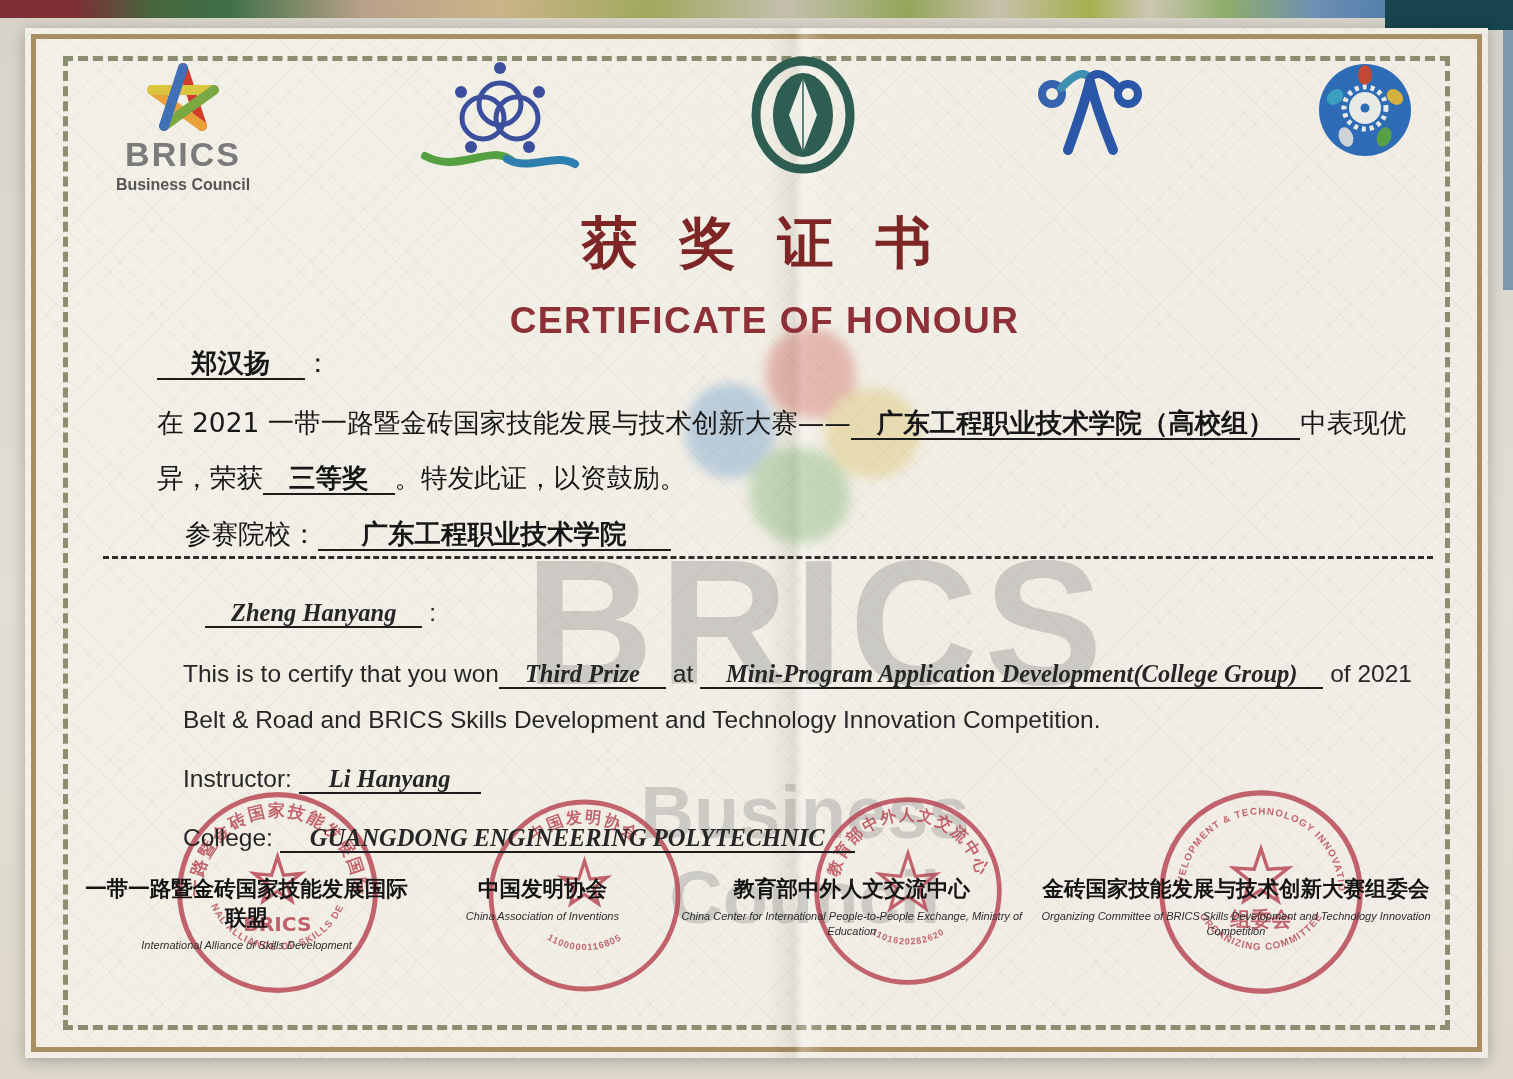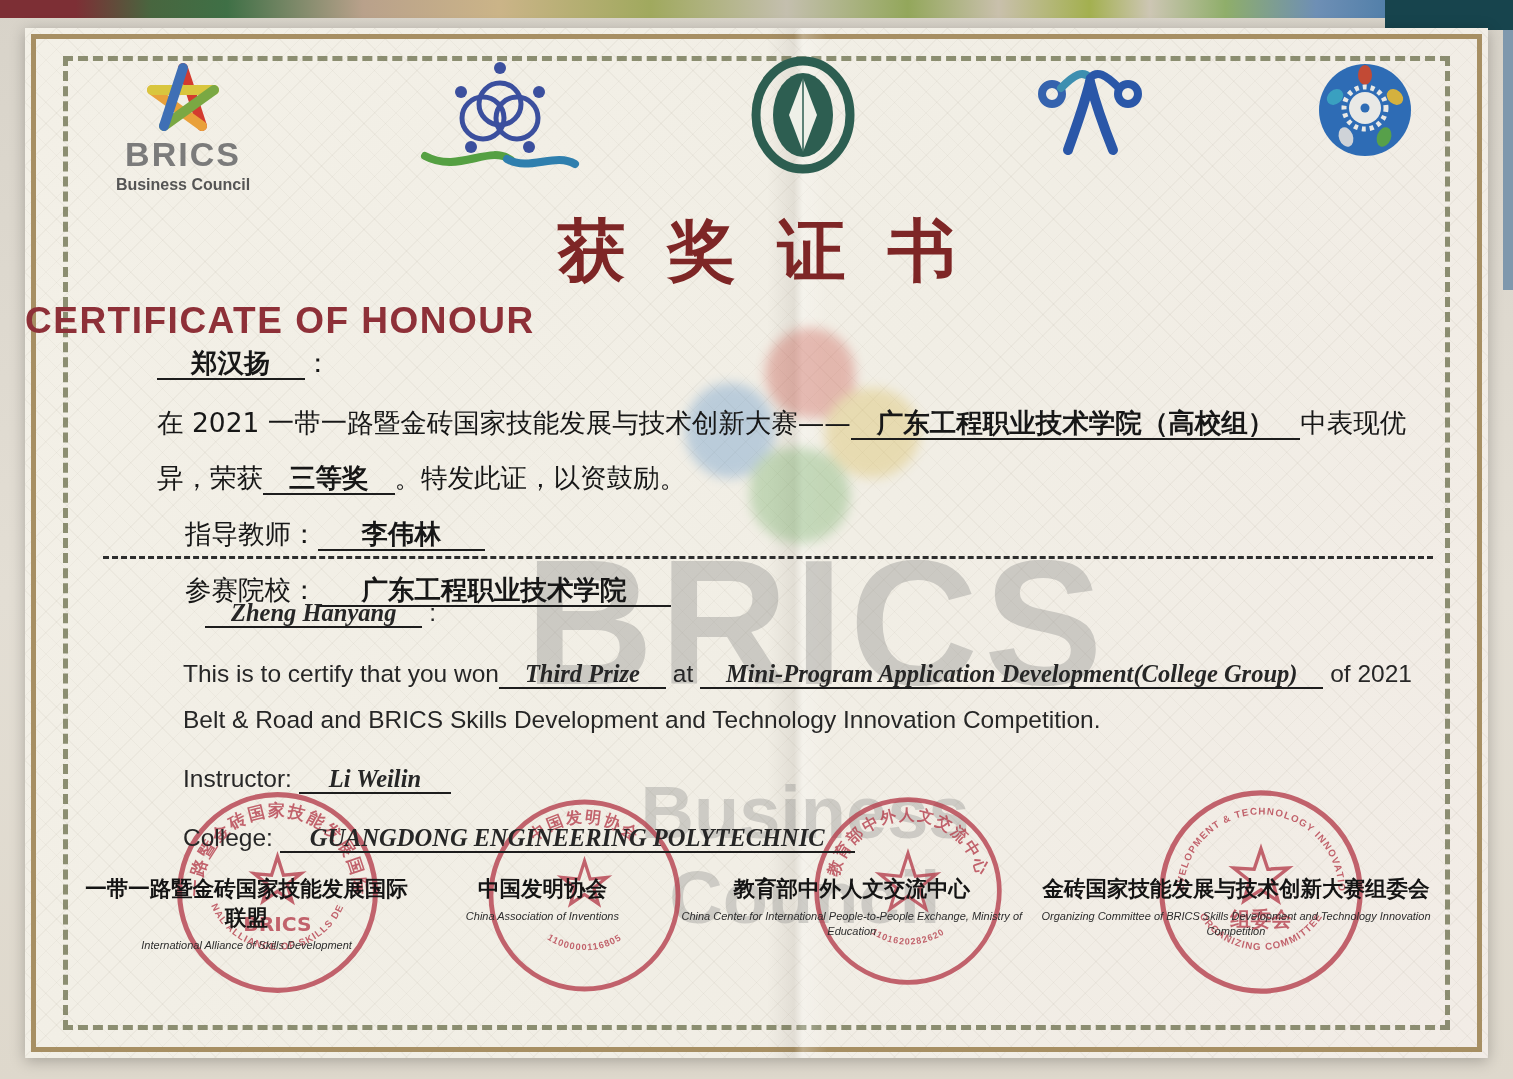--- a/index.html
+++ b/index.html
@@ -50,24 +50,24 @@
   }
 
   
   .logo-row{position:absolute;left:78px;top:26px;width:1318px;height:150px;display:flex;justify-content:space-between;align-items:flex-start;z-index:3;}
   .logo{display:flex;flex-direction:column;align-items:center;}
 
   
   .title-cn{
     position:absolute;left:0;top:178px;width:100%;text-align:center;z-index:3;
     font-family:"Liberation Serif","DejaVu Serif",serif;font-weight:bold;
-    font-size:68px;letter-spacing:42px;text-indent:42px;color:#7e2626;
+    font-size:56px;letter-spacing:42px;text-indent:42px;color:#7e2626;
   }
   .title-en{
-    position:absolute;left:0;top:272px;width:100%;text-align:left;z-index:3;
+    position:absolute;left:8px;top:272px;width:100%;text-align:center;z-index:3;
     font-size:37px;font-weight:600;letter-spacing:1.5px;color:#8e3038;
   }
   .cert-no{
     position:absolute;left:1122px;top:292px;z-index:3;
     font-family:"Liberation Serif","DejaVu Serif",serif;font-weight:bold;font-size:25px;color:#1a1a1a;
   }
 
   
   .cn-section{position:absolute;left:132px;top:308px;width:1285px;z-index:3;color:#171717;font-size:26.5px;line-height:2.05;font-family:"DejaVu Sans","Liberation Sans",sans-serif;}
   .cn-name-line{margin-bottom:6px;}
@@ -202,38 +202,35 @@
   <div class="title-en">CERTIFICATE OF HONOUR</div>
 
   <div class="cn-section">
     <div class="cn-name-line">
       <span class="u cn-name">郑汉扬</span><span>：</span>
     </div>
     <div class="cn-paragraph">
       <span>在 2021 一带一路暨金砖国家技能发展与技术创新大赛——</span><span class="u cn-fill">广东工程职业技术学院（高校组）</span><span>中表现优异，荣获</span><span class="u cn-fill">三等奖</span><span>。特发此证，以资鼓励。</span>
     </div>
     <div class="cn-field">
-      <span>指导教师：</span><span class="u">李伟林</span>
-    </div>
-    <div class="cn-field">
       <span>参赛院校：</span><span class="u">广东工程职业技术学院</span>
     </div>
   </div>
 
   <div class="divider"></div>
 
   <div class="en-section">
     <div class="en-name-line">
       <span class="serif-i en-u">Zheng Hanyang</span> <span>:</span>
     </div>
     <div class="en-paragraph">
       <span>This is to certify that you won</span><span class="serif-i en-u">Third Prize</span> <span>at</span> <span class="serif-i en-u">Mini-Program Application Development(College Group)</span> <span>of 2021 Belt &amp; Road and BRICS Skills Development and Technology Innovation Competition.</span>
     </div>
     <div class="en-field">
-      <span class="en-label">Instructor:</span> <span class="serif-i en-u">Li Weilin</span>
+      <span class="en-label">Instructor:</span> <span class="serif-i en-u">Li Hanyang</span>
     </div>
     <div class="en-field">
       <span class="en-label">College:</span> <span class="serif-i en-u">GUANGDONG ENGINEERING POLYTECHNIC</span>
     </div>
   </div>
 
   <svg class="seal" style="left:140px;top:752px;width:225px;height:225px;" viewBox="0 0 200 200">
     <defs>
       <path id="s1t" d="M 32 100 A 68 68 0 1 1 168 100"></path>
       <path id="s1b" d="M 42 114 A 64 64 0 0 0 158 114"></path>

